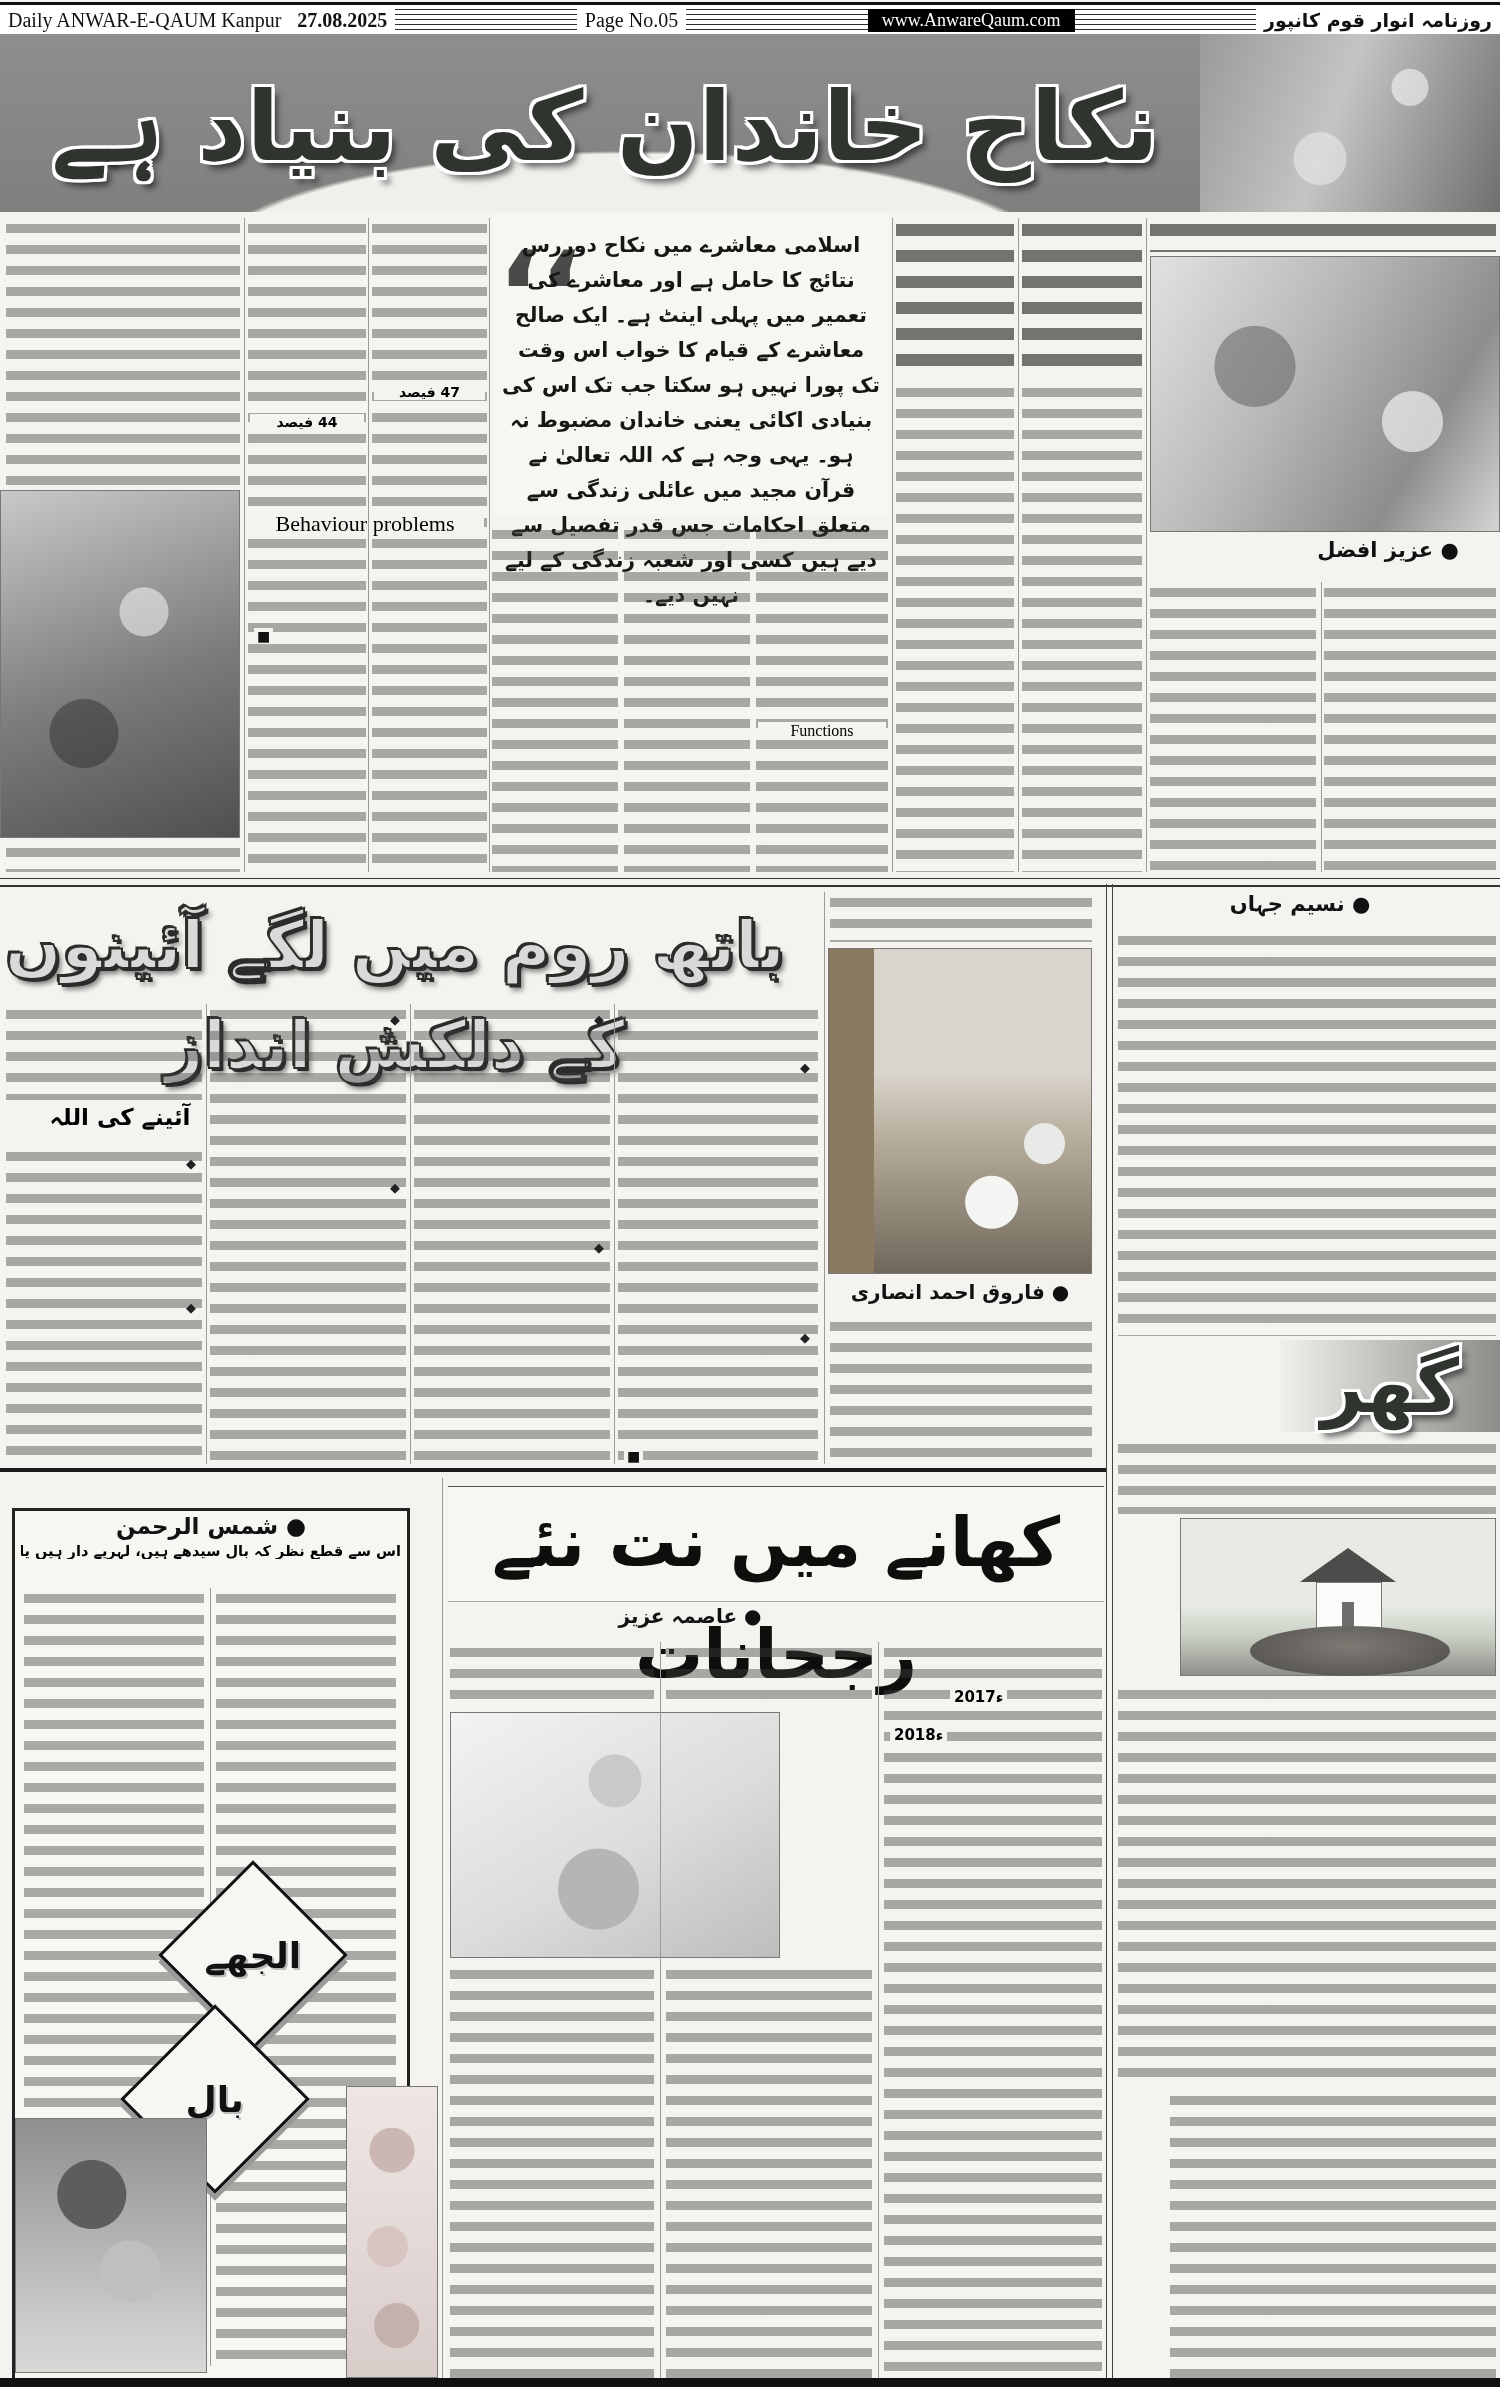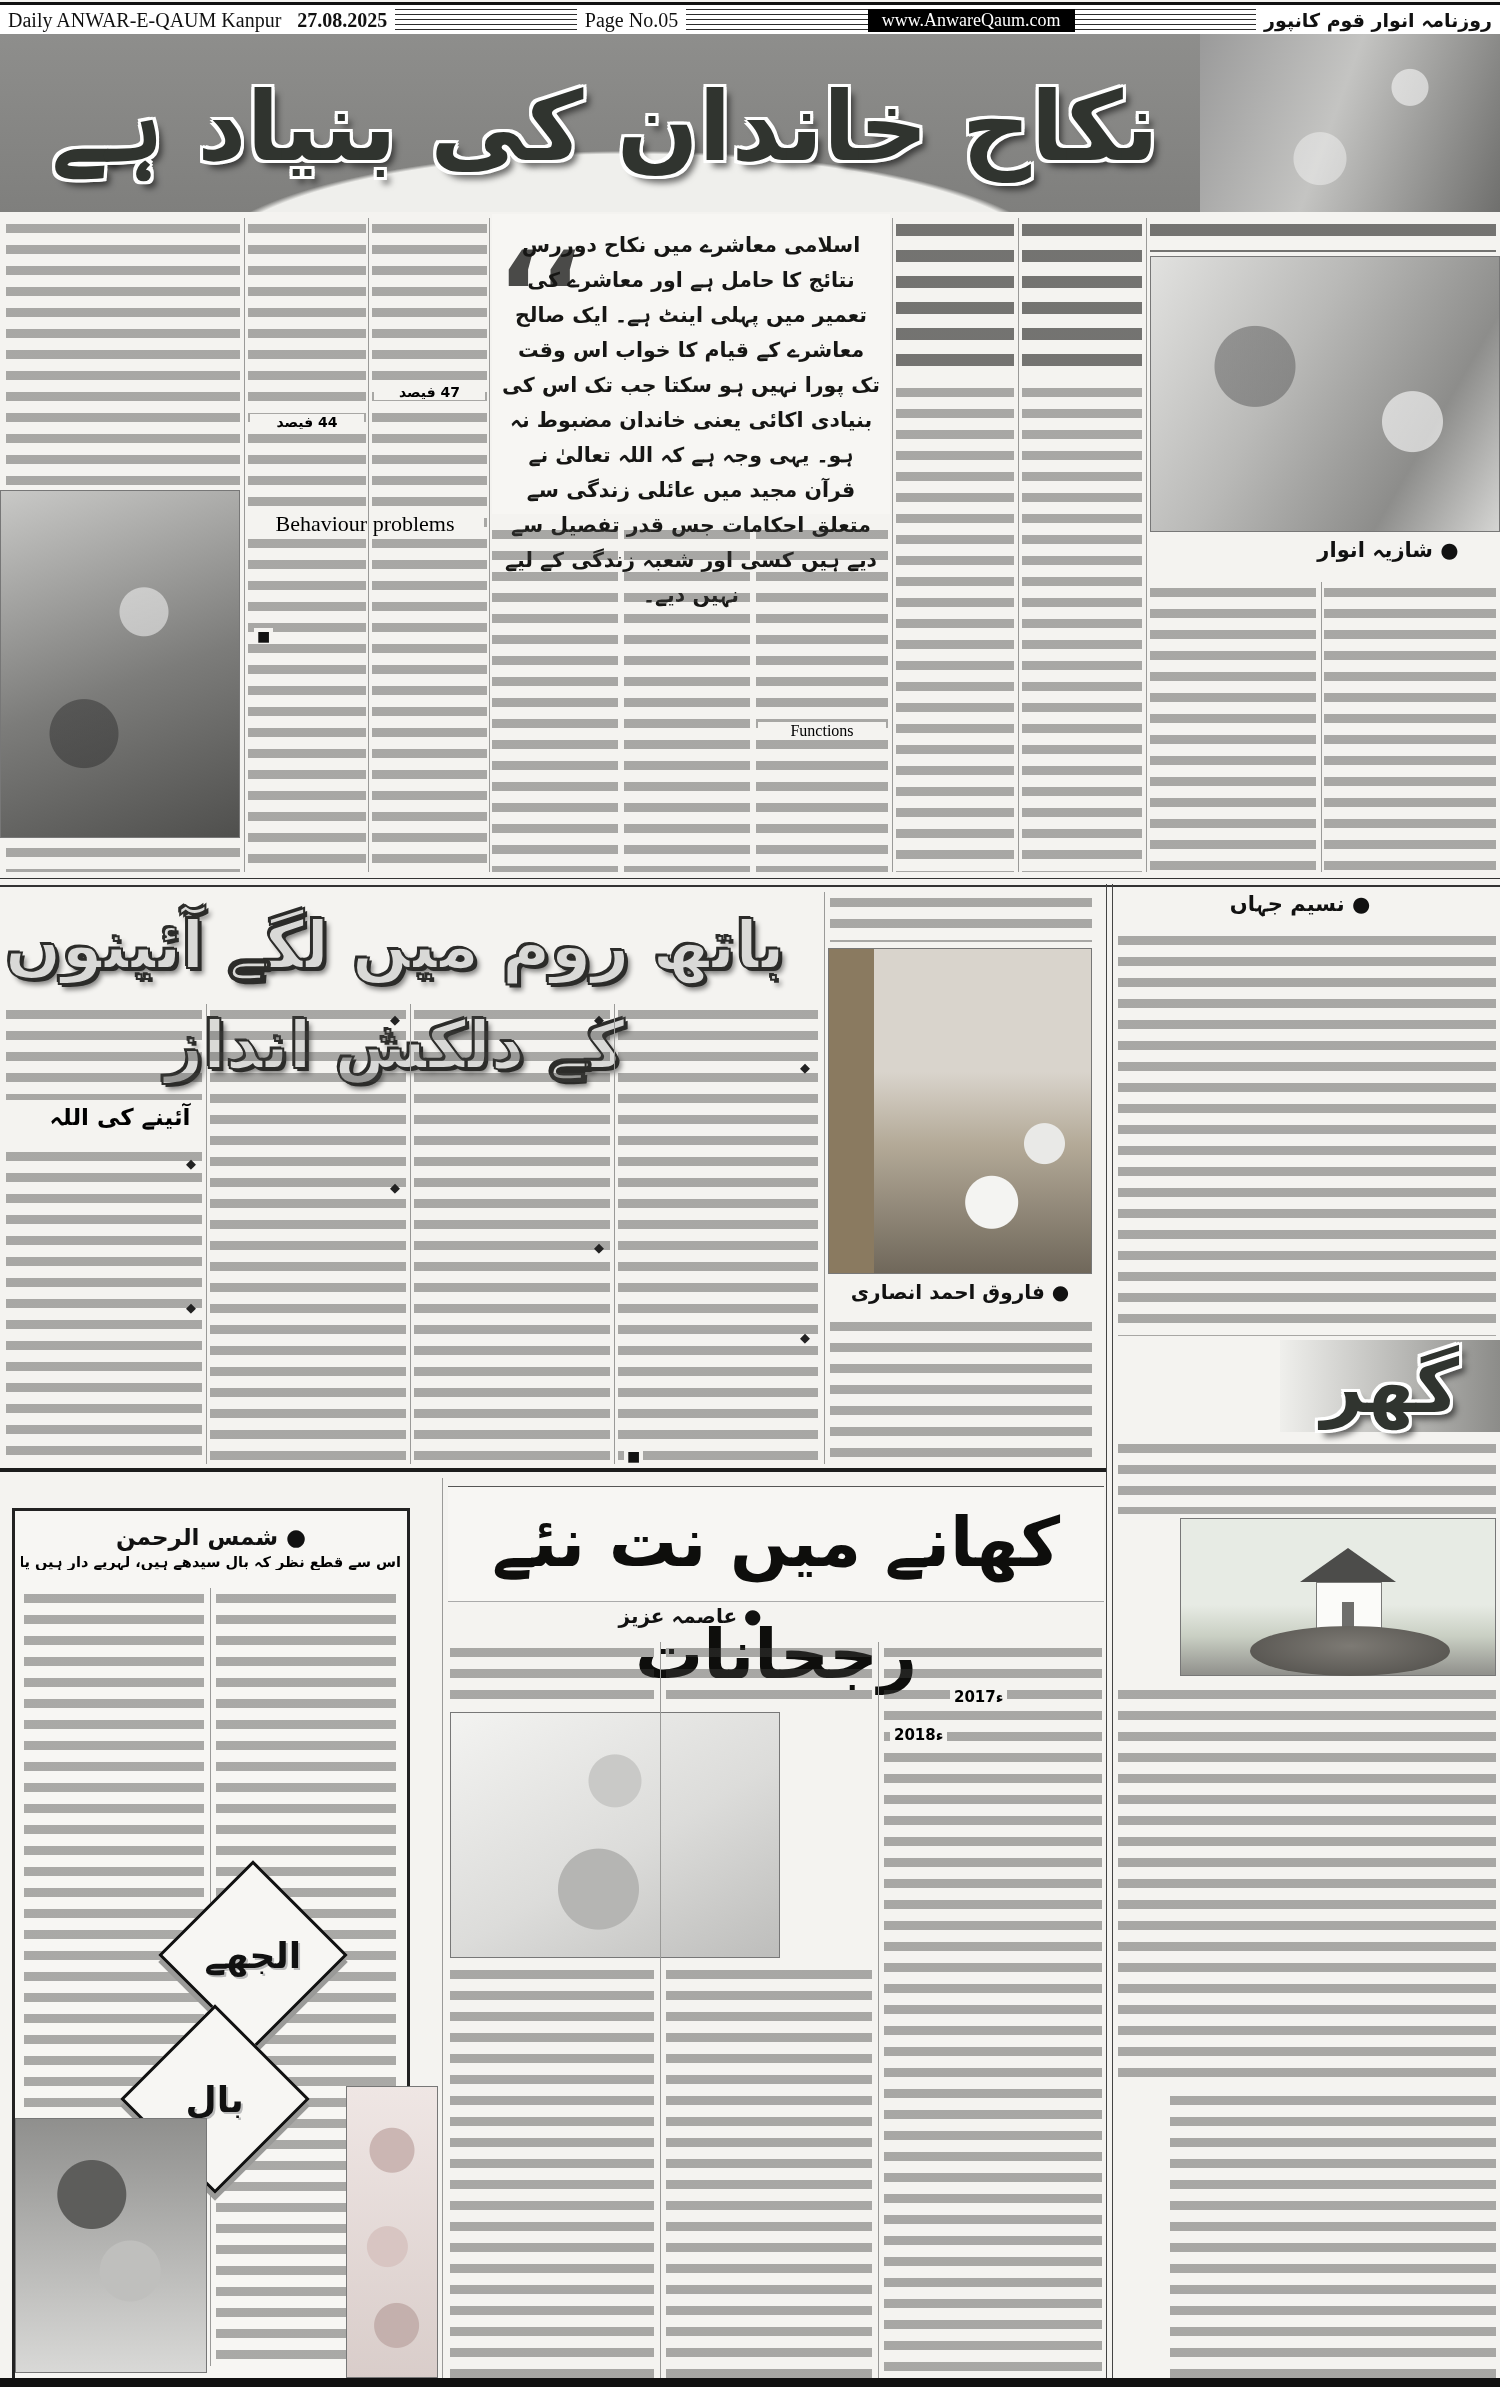--- a/index.html
+++ b/index.html
@@ -132,21 +132,21 @@
   <div class="abs tx" style="left:756px;top:524px;width:132px;height:348px;"></div>
   <div class="abs serif" style="left:758px;top:722px;width:128px;font-size:16px;background:#f4f3f0;text-align:center;">Functions</div>
 
   <div class="abs tx-bold" style="left:896px;top:218px;width:118px;height:160px;"></div>
   <div class="abs tx" style="left:896px;top:382px;width:118px;height:490px;"></div>
   <div class="abs tx-bold" style="left:1022px;top:218px;width:120px;height:160px;"></div>
   <div class="abs tx" style="left:1022px;top:382px;width:120px;height:490px;"></div>
 
   <div class="abs tx-bold" style="left:1150px;top:218px;width:346px;height:34px;"></div>
   <div class="abs photo photo-henna" style="left:1150px;top:256px;width:350px;height:276px;"></div>
-  <div class="abs rtl byline" style="left:1280px;top:538px;width:216px;font-size:21px;text-align:center;">● شازیہ انوار</div>
+  <div class="abs rtl byline" style="left:1280px;top:538px;width:216px;font-size:21px;text-align:center;">● عزیز افضل</div>
   <div class="abs tx" style="left:1150px;top:582px;width:166px;height:290px;"></div>
   <div class="abs tx" style="left:1324px;top:582px;width:172px;height:290px;"></div>
 
   <div class="abs vsep" style="left:244px;top:218px;height:654px;"></div>
   <div class="abs vsep" style="left:368px;top:218px;height:654px;"></div>
   <div class="abs vsep" style="left:489px;top:218px;height:654px;"></div>
   <div class="abs vsep" style="left:892px;top:218px;height:654px;"></div>
   <div class="abs vsep" style="left:1018px;top:218px;height:654px;"></div>
   <div class="abs vsep" style="left:1146px;top:218px;height:654px;"></div>
   <div class="abs vsep" style="left:1321px;top:582px;height:290px;"></div>
@@ -199,21 +199,21 @@
     <div class="house-body"></div>
     <div class="house-door"></div>
     <div class="hand-palm"></div>
   </div>
 
   <div class="abs tx" style="left:1118px;top:1684px;width:378px;height:398px;"></div>
 
   <div class="abs tx" style="left:1170px;top:2090px;width:326px;height:290px;"></div>
 
   <div class="abs boxed" style="left:12px;top:1508px;width:392px;height:868px;">
-    <div class="rtl byline" style="margin-top:13px;font-size:23px;text-align:center;">● شمس الرحمن</div>
+    <div class="rtl byline" style="margin-top:2px;font-size:23px;text-align:center;">● شمس الرحمن</div>
     <div class="rtl" style="margin:4px 6px 0 6px;font-size:14.5px;font-weight:bold;text-align:center;white-space:nowrap;overflow:hidden;">اس سے قطع نظر کہ بال سیدھے ہیں، لہریے دار ہیں یا گھنگریالے ...... ہر طرح کے بال الجھاؤ کا شکار ہو سکتے ہیں</div>
   </div>
   <div class="abs tx" style="left:24px;top:1588px;width:180px;height:520px;"></div>
   <div class="abs tx" style="left:216px;top:1588px;width:180px;height:778px;"></div>
   <div class="abs vsep" style="left:210px;top:1588px;height:778px;"></div>
 
   <div class="diamond" style="left:186px;top:1888px;">
     <span>الجھے</span>
   </div>
   <div class="diamond" style="left:148px;top:2032px;">

